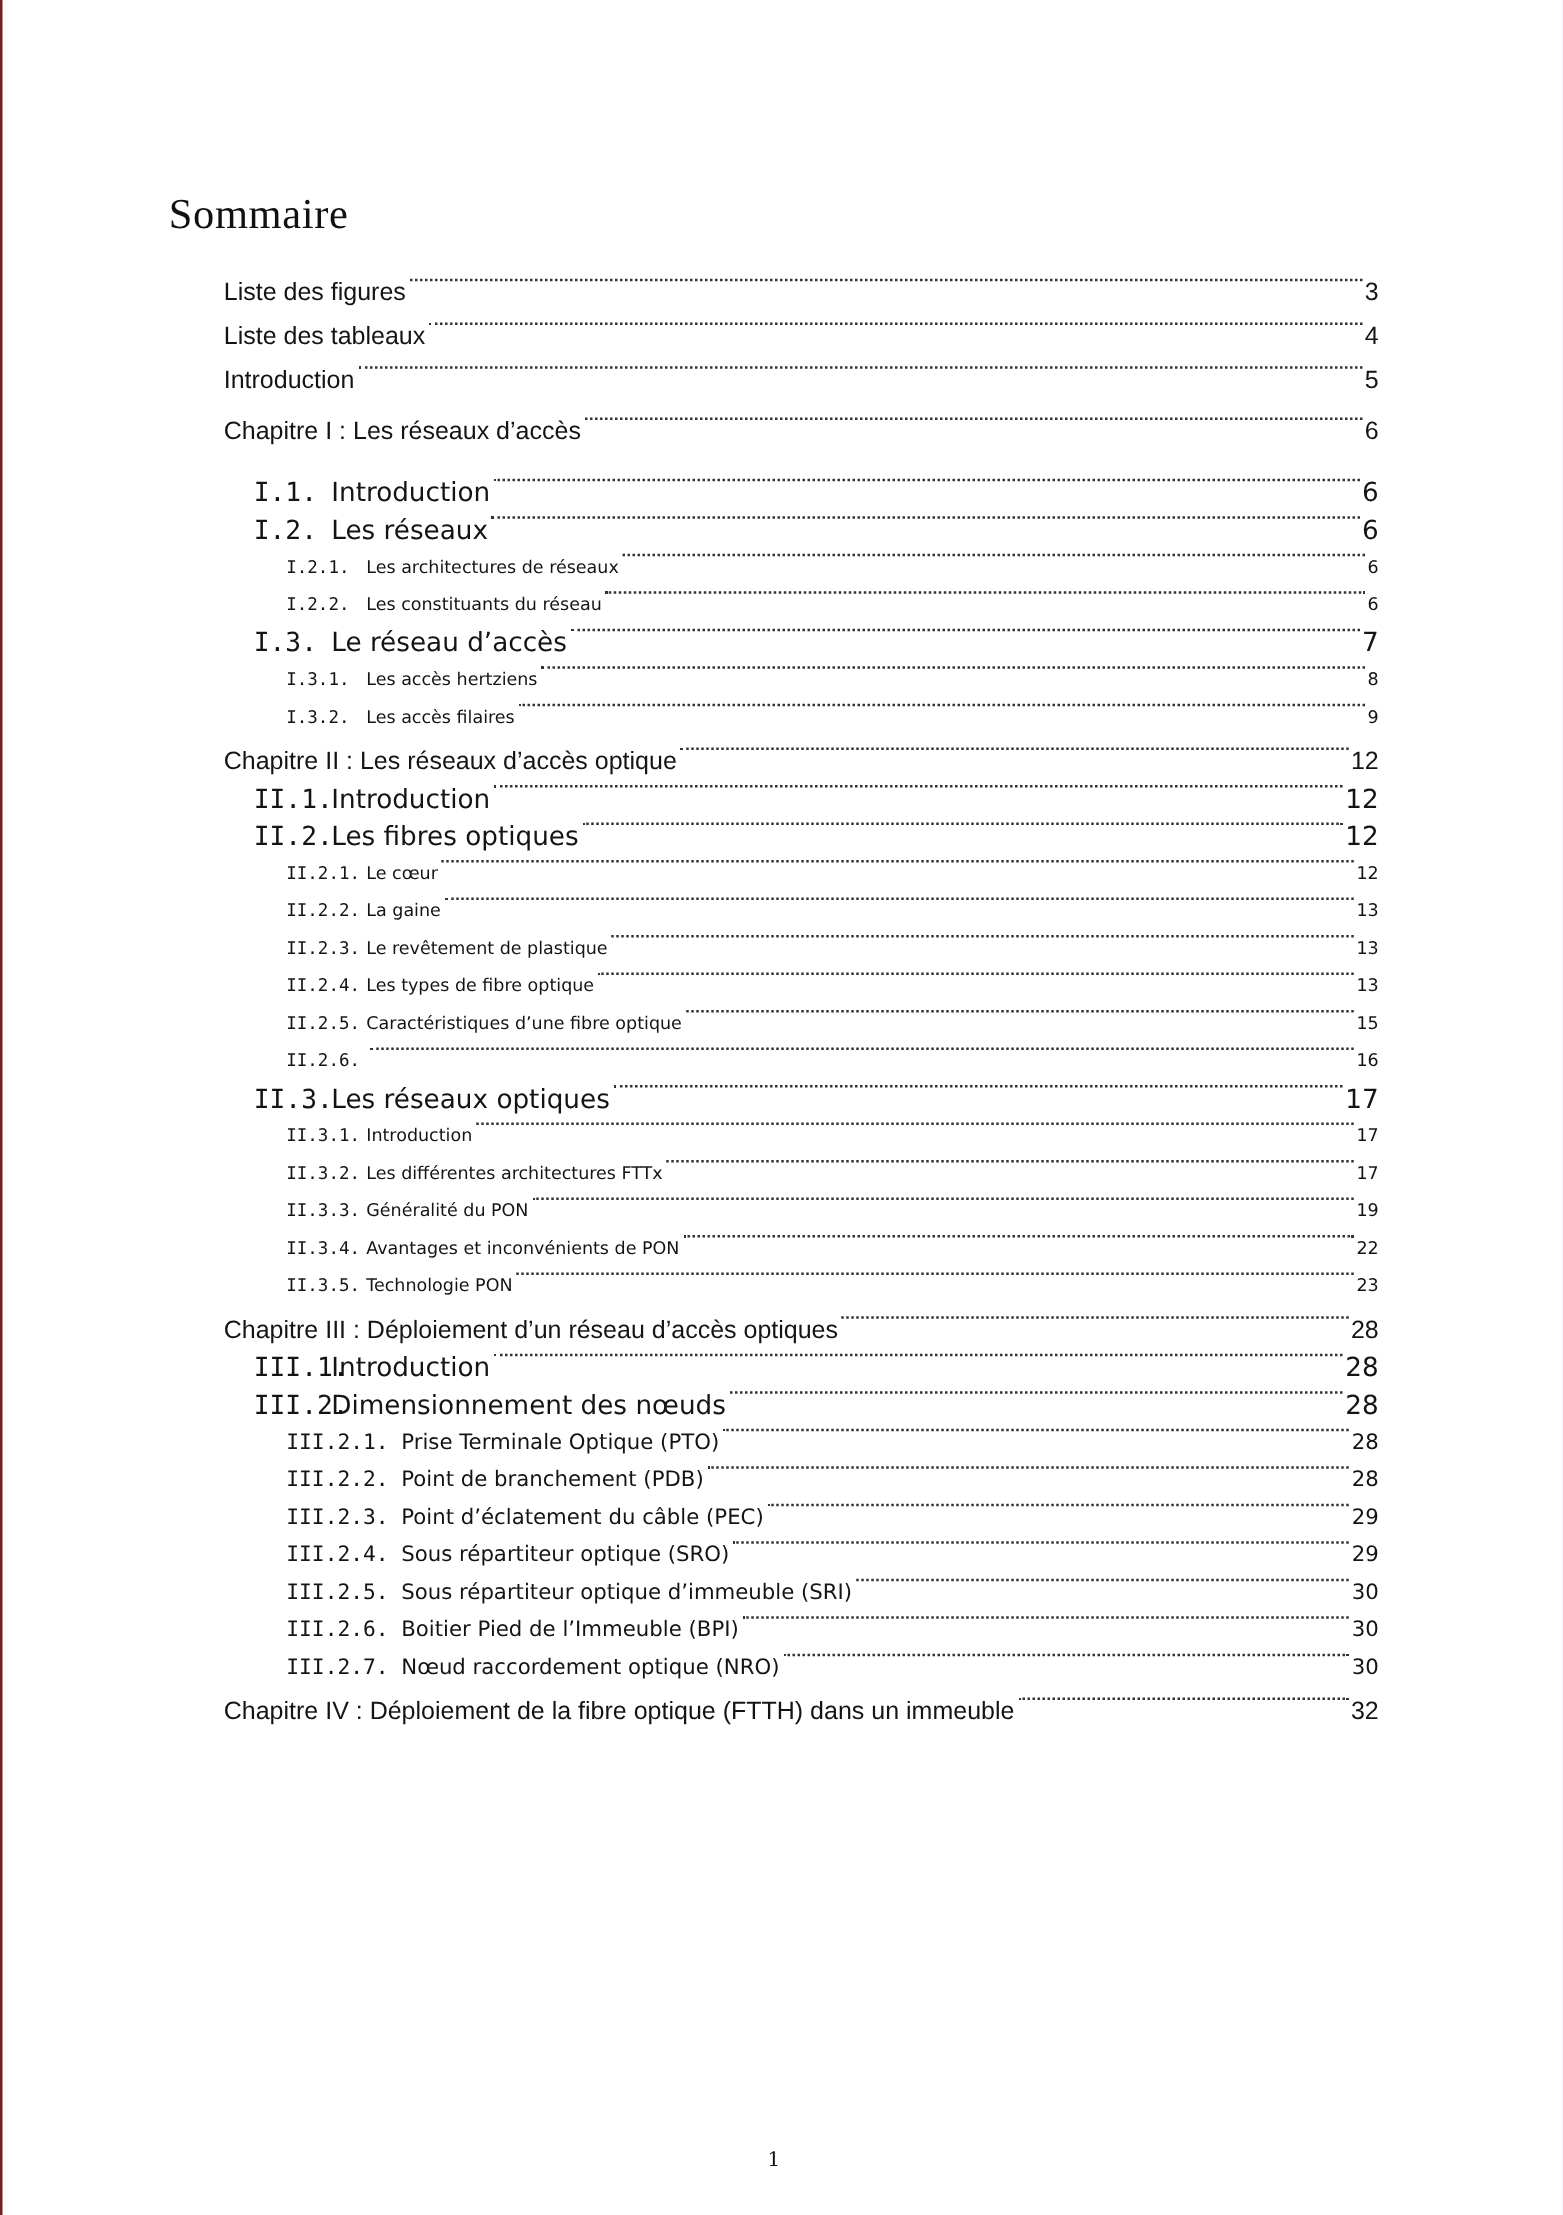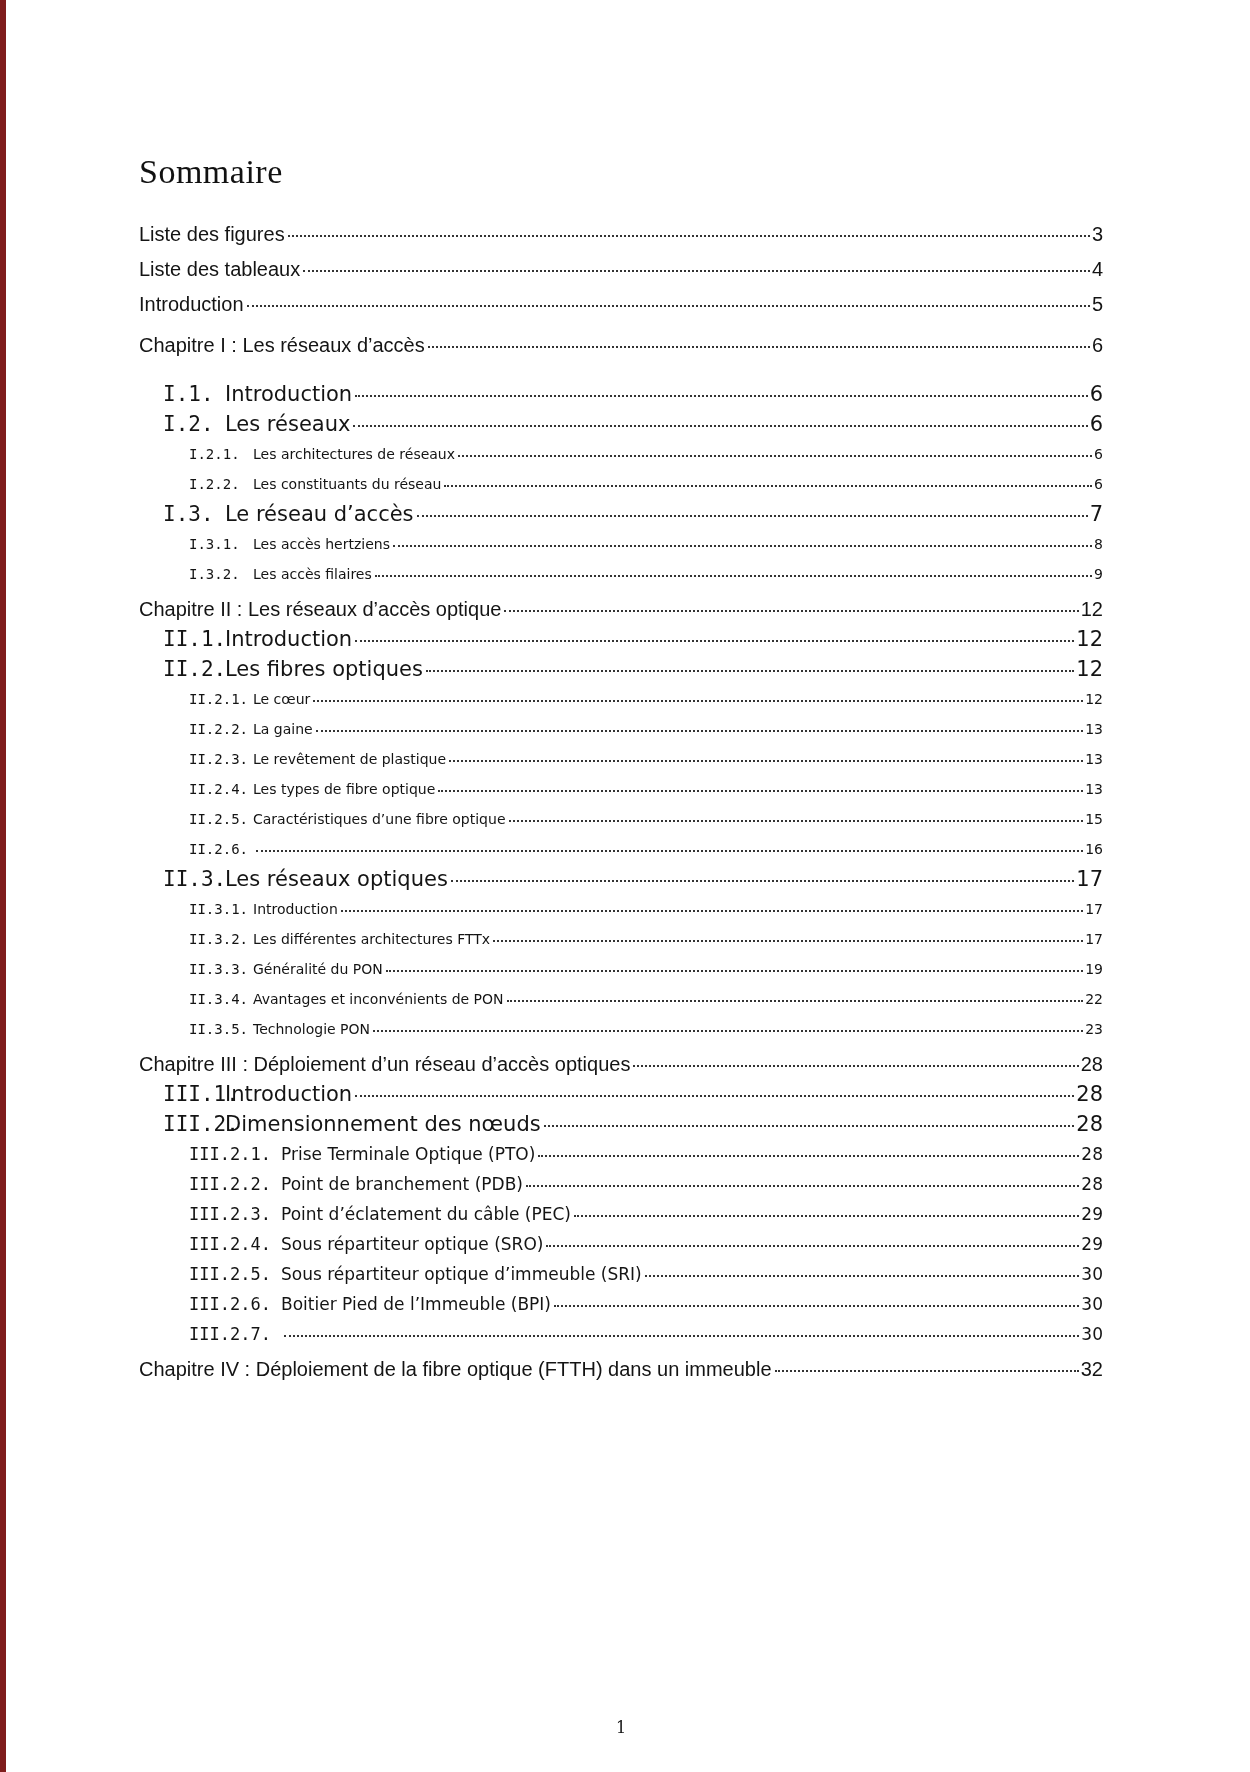--- a/index.html
+++ b/index.html
@@ -3,40 +3,41 @@
 <meta charset="utf-8">
 <style>
   html, body { margin: 0; padding: 0; background: #eef2fa; }
   .page {
     position: relative;
     width: 1250px;
     height: 1772px;
     margin: 0;
     background: #ffffff;
     box-sizing: border-box;
-    border-left: 6px solid #7f1d1d;
+    border-left: 2px solid #7f1d1d;
     padding: 152px 147px 0 133px;
     color: #141414;
     overflow: hidden;
   }
   .doc-title {
     font-family: "Liberation Serif", serif;
     font-weight: 500;
     font-size: 34px;
     letter-spacing: 0.5px;
     line-height: 1.15;
     margin: 0 0 28px 0;
     color: #111;
   }
   .toc { margin-top: 0; }
   .row {
     display: flex;
-    align-items: center;
+    align-items: flex-start;
     line-height: 30px;
     white-space: nowrap;
+    margin-left: 44px;
   }
   .row .num {
     font-family: "DejaVu Sans Mono", monospace;
     flex: 0 0 auto;
   }
   .row .label { flex: 0 0 auto; }
   .row .leader {
     flex: 1 1 auto;
     height: 4px;
     border-bottom: 2px dotted #333;
@@ -295,20 +296,21 @@
     <span class="pagenum">30</span>
   </div>
       <div class="row lvl3">
     <span class="num">III.2.6.</span>
     <span class="label">Boitier Pied de l’Immeuble (BPI)</span>
     <span class="leader"></span>
     <span class="pagenum">30</span>
   </div>
       <div class="row lvl3">
     <span class="num">III.2.7.</span>
+    <span class="label">Nœud raccordement optique (NRO)</span>
     <span class="leader"></span>
     <span class="pagenum">30</span>
   </div>
       <div class="row lvl0">
 
     <span class="label">Chapitre IV : Déploiement de la fibre optique (FTTH) dans un immeuble</span>
     <span class="leader"></span>
     <span class="pagenum">32</span>
   </div>
     </div>

